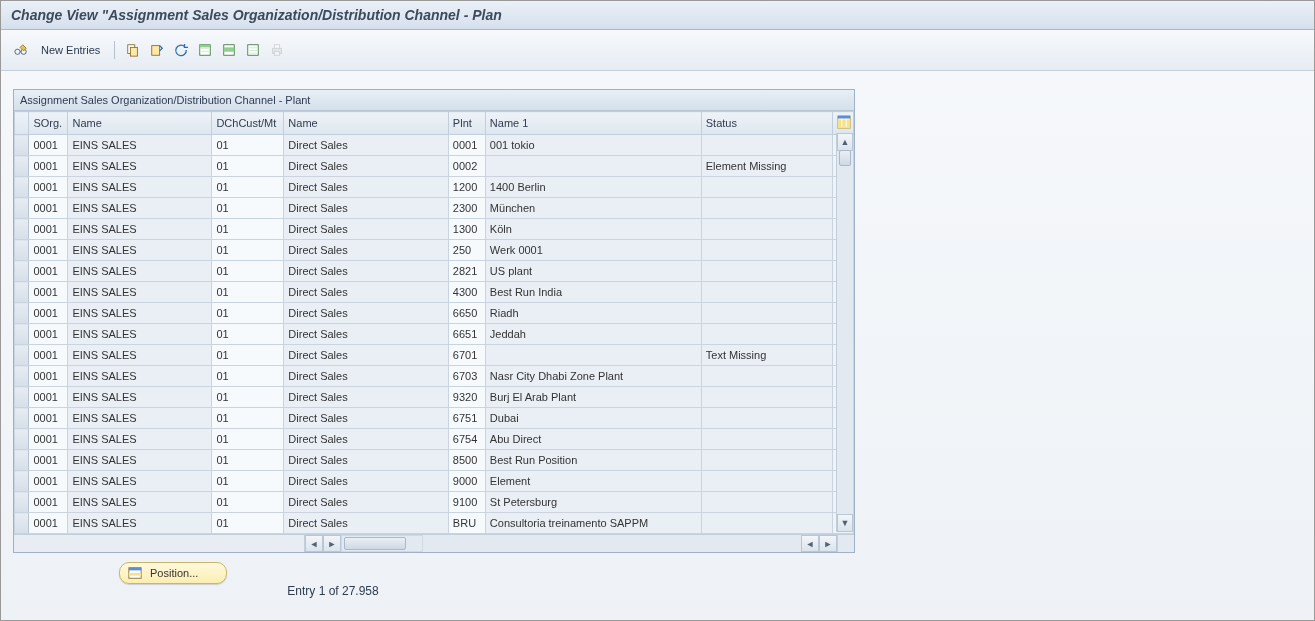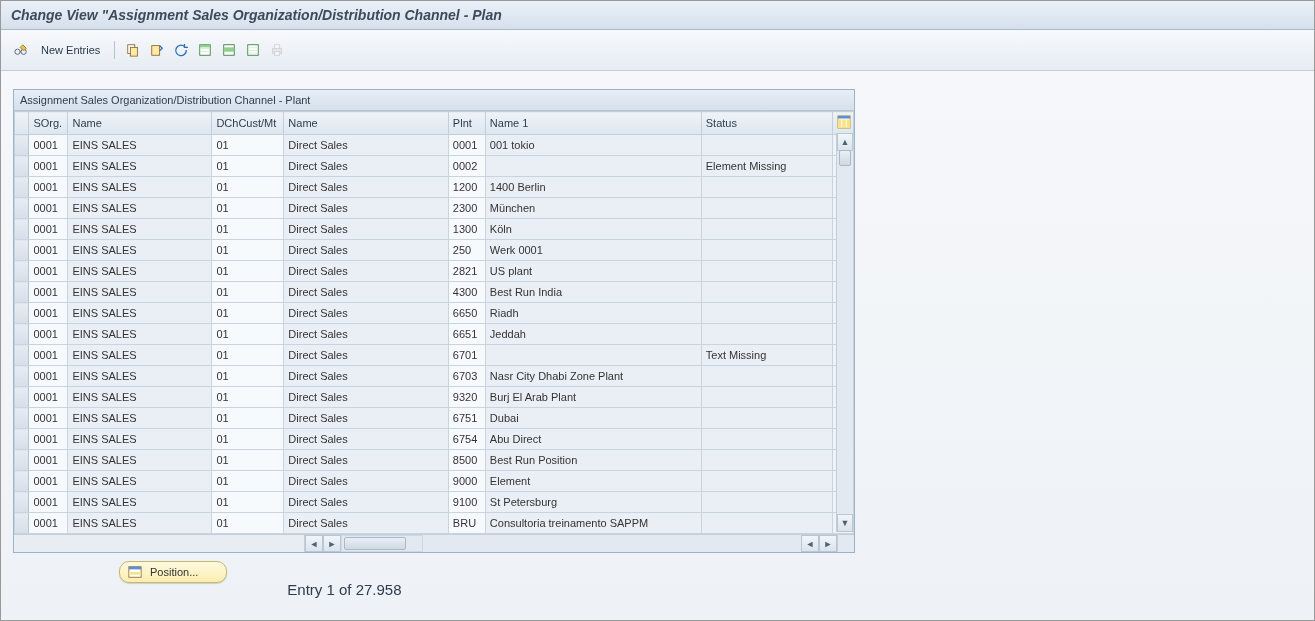--- a/index.html
+++ b/index.html
@@ -44,21 +44,21 @@
   
   .hscroll{height:17px;background:#e3e9f0;border-top:1px solid #c2ced9;display:flex;align-items:stretch;}
   .hscroll .spacer{border-right:1px solid #c2ced9;background:#e7edf3;}
   .hscroll .arrow{width:16px;background:linear-gradient(#f2f6fa,#dbe3ec);border:1px solid #b9c6d3;display:flex;align-items:center;justify-content:center;font-size:9px;color:#516274;cursor:pointer;}
   .hscroll .track{flex:0 0 80px;position:relative;background:#e3e9f0;border:1px solid #cfd9e4;}
   .hscroll .thumb{position:absolute;top:1px;bottom:1px;left:2px;width:60px;background:linear-gradient(#e9eff5,#cfd9e4);border:1px solid #aab9c9;border-radius:2px;}
   
   .footer{position:absolute;left:118px;bottom:22px;display:flex;align-items:center;gap:60px;}
   .pos-btn{display:flex;align-items:center;gap:8px;background:linear-gradient(#fff9df,#fceeb0);border:1px solid #c7b76a;border-radius:10px;padding:3px 28px 3px 8px;cursor:pointer;box-shadow:0 1px 1px rgba(0,0,0,0.15);}
   .pos-btn .ico{width:14px;height:14px;}
-  .entry-info{font-size:15px;color:#2e3c4e;margin-top:36px;}
+  .entry-info{font-size:12px;color:#2e3c4e;margin-top:36px;}
 </style>
 </head>
 <body>
 
 <div class="window">
 
   <div class="titlebar">
     <span class="title">Change View "Assignment Sales Organization/Distribution Channel - Plan</span>
   </div>
 

